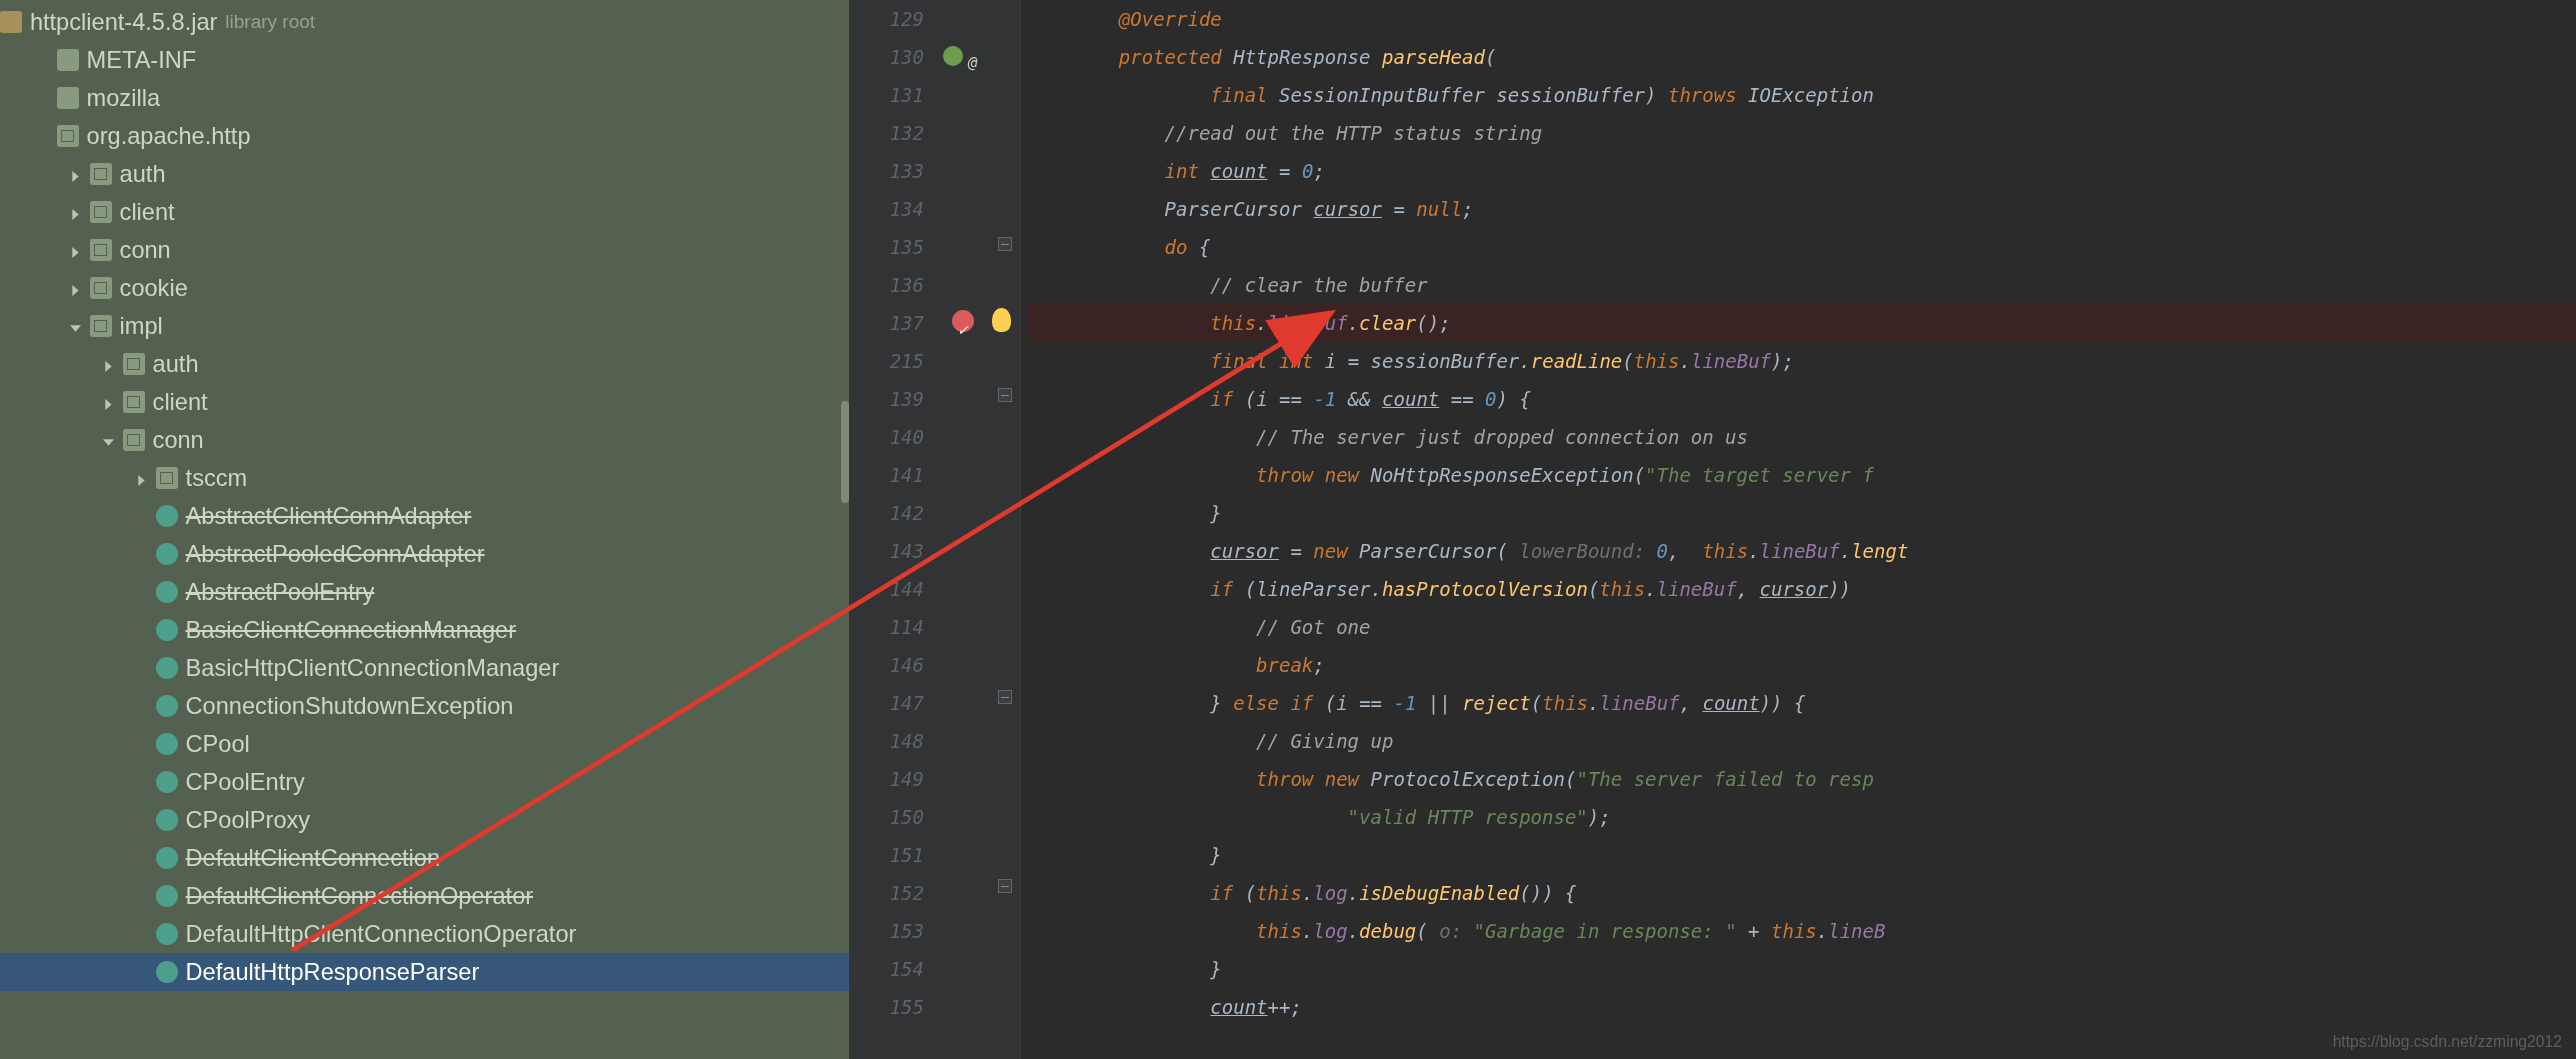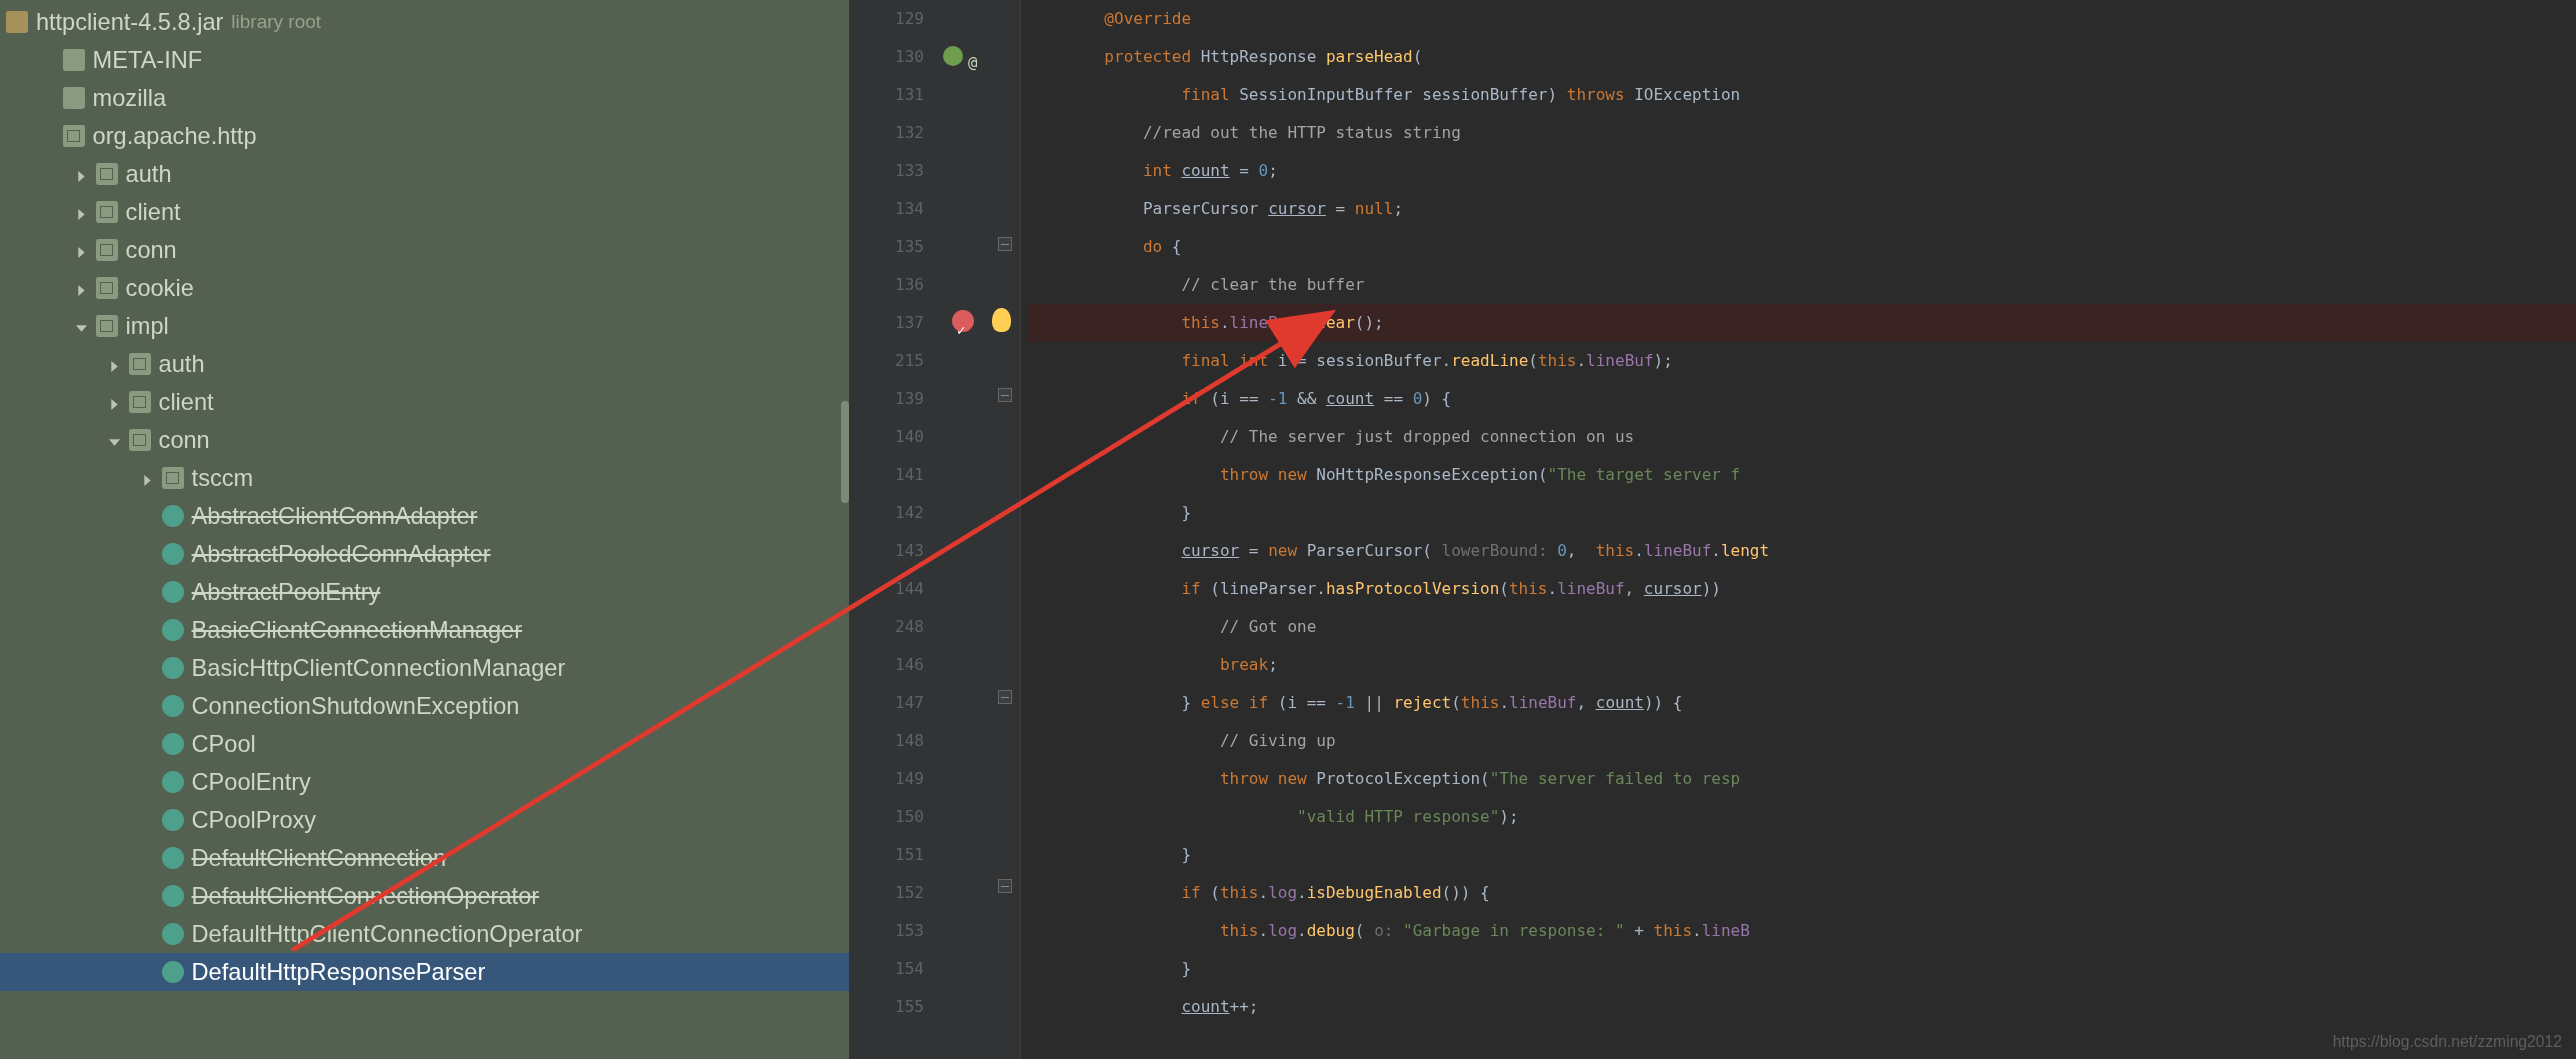--- a/index.html
+++ b/index.html
@@ -23,21 +23,21 @@
   font-family:"Segoe UI","Helvetica Neue",sans-serif;
   font-size:23.6px;
   padding-top:3.1px;
   overflow:hidden;
   position:relative;
 }
 .tree-row {
   display:flex;
   align-items:center;
   height:38px;
-  padding-left:6px;
+  padding-left:0;
   white-space:nowrap;
 }
 .tree-row.selected { background:#36567a; color:#ffffff; }
 .chev {
   width:19px; height:19px;
   display:inline-block;
   margin-right:4.7px;
   flex-shrink:0;
 }
 .chev svg { width:19px; height:19px; }
@@ -68,22 +68,23 @@
   background:#7c8b75; border-radius:3.9px;
 }
 
 
 .editor {
   flex:1;
   background:#2b2b2b;
   display:flex;
   position:relative;
   font-family:"Menlo","Consolas",monospace;
-  font-size:16px;
+  font-size:19px;
   line-height:38px;
+  font-style:italic;
 }
 .gutter-nums {
   width:86px;
   text-align:right;
   padding-right:11px;
   color:#606366;
   background:#313335;
 }
 .gutter-marks {
   width:86px;
@@ -356,21 +357,21 @@
         <div class="gline">135</div>
         <div class="gline">136</div>
         <div class="gline">137</div>
         <div class="gline">215</div>
         <div class="gline">139</div>
         <div class="gline">140</div>
         <div class="gline">141</div>
         <div class="gline">142</div>
         <div class="gline">143</div>
         <div class="gline">144</div>
-        <div class="gline">248</div>
+        <div class="gline">114</div>
         <div class="gline">146</div>
         <div class="gline">147</div>
         <div class="gline">148</div>
         <div class="gline">149</div>
         <div class="gline">150</div>
         <div class="gline">151</div>
         <div class="gline">152</div>
         <div class="gline">153</div>
         <div class="gline">154</div>
         <div class="gline">155</div>

